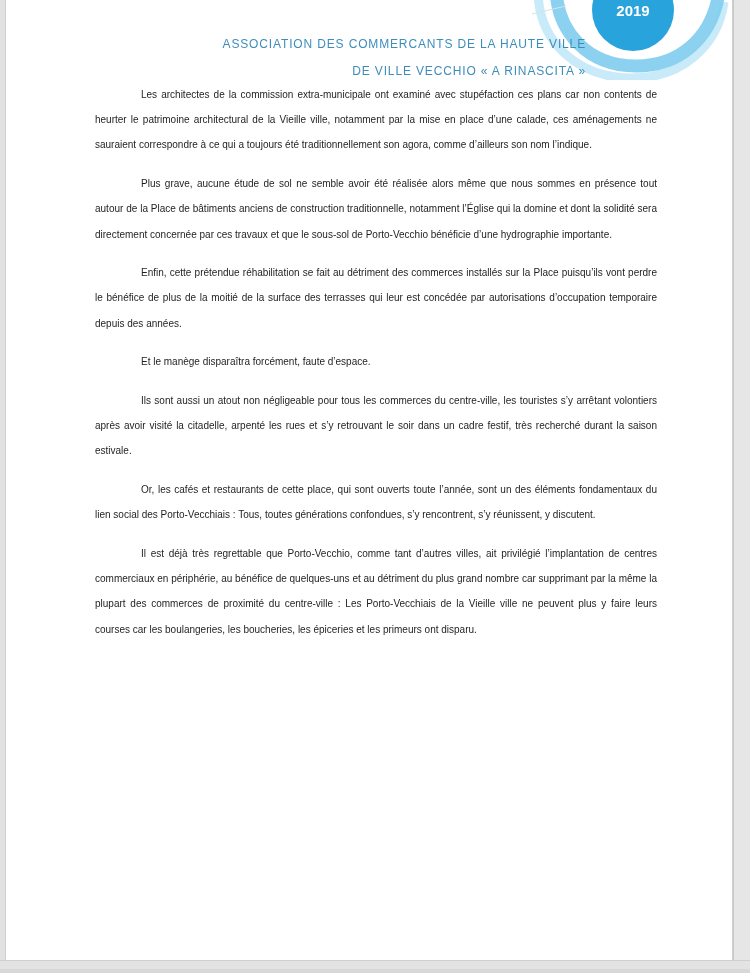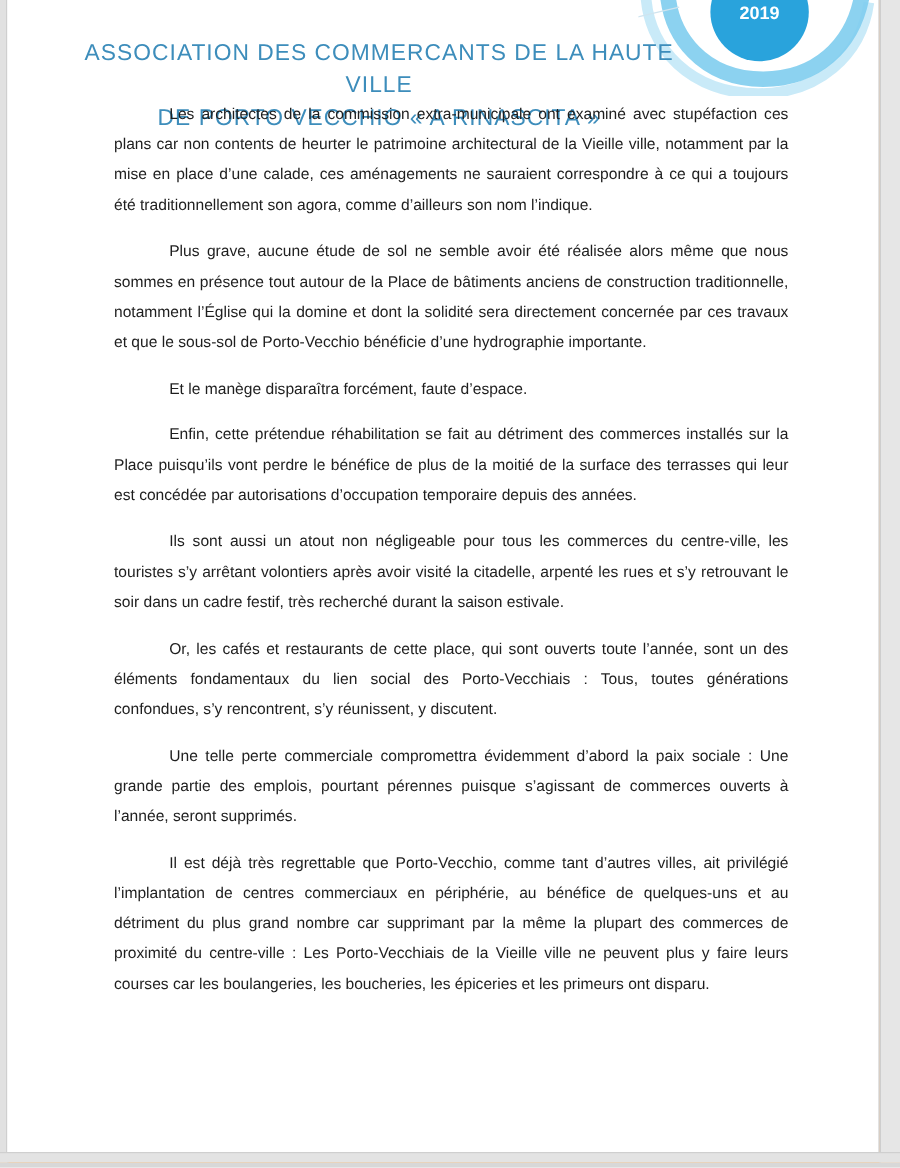--- a/index.html
+++ b/index.html
@@ -7,21 +7,21 @@
     margin: 0;
     padding: 0;
     background: #d8d8d8;
   }
 
   #page-root {
     position: relative;
     width: 750px;
     height: 969px;
     overflow: hidden;
-    background: #fdba74;
+    background: #c4b5fd;
     font-family: "Liberation Sans", "DejaVu Sans", sans-serif;
   }
 
   
   .sheet {
     position: absolute;
     left: 6px;
     top: 0;
     width: 726px;
     height: 965px;
@@ -75,24 +75,24 @@
     width: 200px;
     height: 96px;
     pointer-events: none;
   }
 
   .letterhead-title {
     position: absolute;
     left: 40px;
     top: 4px;
     width: 540px;
-    text-align: center;
+    text-align: right;
     color: #3d8dbb;
     font-family: "Liberation Sans", "DejaVu Sans", sans-serif;
-    font-size: 19px;
+    font-size: 12px;
     line-height: 27px;
     letter-spacing: 0.85px;
     font-weight: 400;
     white-space: pre-line;
   }
 
   .title-line2 { display: block; }
 
   
   .doc-body {
@@ -100,21 +100,21 @@
     left: 89px;
     top: 82px;
     width: 562px;
   }
 
   .para {
     margin: 0 0 13.5px 0;
     text-align: justify;
     text-justify: inter-word;
     text-indent: 46px;
-    font-size: 13px;
+    font-size: 10px;
     line-height: 25.2px;
     color: #1e1e1e;
     font-family: "Liberation Sans", "DejaVu Sans", sans-serif;
     hyphens: none;
   }
 
   .para:last-child { margin-bottom: 12px; }
 
   
   .para.short { text-align: left; }
@@ -137,33 +137,32 @@
         <path d="M24,2 C24,48 56,82 104,82 C148,82 178,54 186,14" fill="none" stroke="#7fcdee" stroke-width="13" opacity="0.9"></path>
 
         <path d="M-170,70 L34,22" fill="none" stroke="#cfe4ef" stroke-width="1.1"></path>
 
         <circle cx="101" cy="26" r="41" fill="#29a3dc"></circle>
         <text x="101" y="32" text-anchor="middle" font-family="Liberation Sans, DejaVu Sans, sans-serif" font-size="15" font-weight="bold" fill="#ffffff">2019</text>
       </svg>
 
       <div class="letterhead-title">
         <span>ASSOCIATION DES COMMERCANTS DE LA HAUTE VILLE</span>
-        <span class="title-line2">DE PORTO VECCHIO « A RINASCITA »</span>
+        <span class="title-line2">DE VILLE VECCHIO « A RINASCITA »</span>
       </div>
 
     </div>
 
     <div class="doc-body">
       <p class="para">Les architectes de la commission extra-municipale ont examiné avec stupéfaction ces plans car non contents de heurter le patrimoine architectural de la Vieille ville, notamment par la mise en place d’une calade, ces aménagements ne sauraient correspondre à ce qui a toujours été traditionnellement son agora, comme d’ailleurs son nom l’indique.</p>
       <p class="para">Plus grave, aucune étude de sol ne semble avoir été réalisée alors même que nous sommes en présence tout autour de la Place de bâtiments anciens de construction traditionnelle, notamment l’Église qui la domine et dont la solidité sera directement concernée par ces travaux et que le sous-sol de Porto-Vecchio bénéficie d’une hydrographie importante.</p>
+      <p class="para">Enfin, cette prétendue réhabilitation se fait au détriment des commerces installés sur la Place puisqu’ils vont perdre le bénéfice de plus de la moitié de la surface des terrasses qui leur est concédée par autorisations d’occupation temporaire depuis des années.</p>
       <p class="para short">Et le manège disparaîtra forcément, faute d’espace.</p>
-      <p class="para">Enfin, cette prétendue réhabilitation se fait au détriment des commerces installés sur la Place puisqu’ils vont perdre le bénéfice de plus de la moitié de la surface des terrasses qui leur est concédée par autorisations d’occupation temporaire depuis des années.</p>
       <p class="para">Ils sont aussi un atout non négligeable pour tous les commerces du centre-ville, les touristes s’y arrêtant volontiers après avoir visité la citadelle, arpenté les rues et s’y retrouvant le soir dans un cadre festif, très recherché durant la saison estivale.</p>
       <p class="para">Or, les cafés et restaurants de cette place, qui sont ouverts toute l’année, sont un des éléments fondamentaux du lien social des Porto-Vecchiais : Tous, toutes générations confondues, s’y rencontrent, s’y réunissent, y discutent.</p>
-      <p class="para">Une telle perte commerciale compromettra évidemment d’abord la paix sociale : Une grande partie des emplois, pourtant pérennes puisque s’agissant de commerces ouverts à l’année, seront supprimés.</p>
       <p class="para">Il est déjà très regrettable que Porto-Vecchio, comme tant d’autres villes, ait privilégié l’implantation de centres commerciaux en périphérie, au bénéfice de quelques-uns et au détriment du plus grand nombre car supprimant par la même la plupart des commerces de proximité du centre-ville : Les Porto-Vecchiais de la Vieille ville ne peuvent plus y faire leurs courses car les boulangeries, les boucheries, les épiceries et les primeurs ont disparu.</p>
     </div>
 
   </div>
 
   <div class="gutter-right"></div>
   <div class="gutter-bottom"></div>
 
 </div>
 

